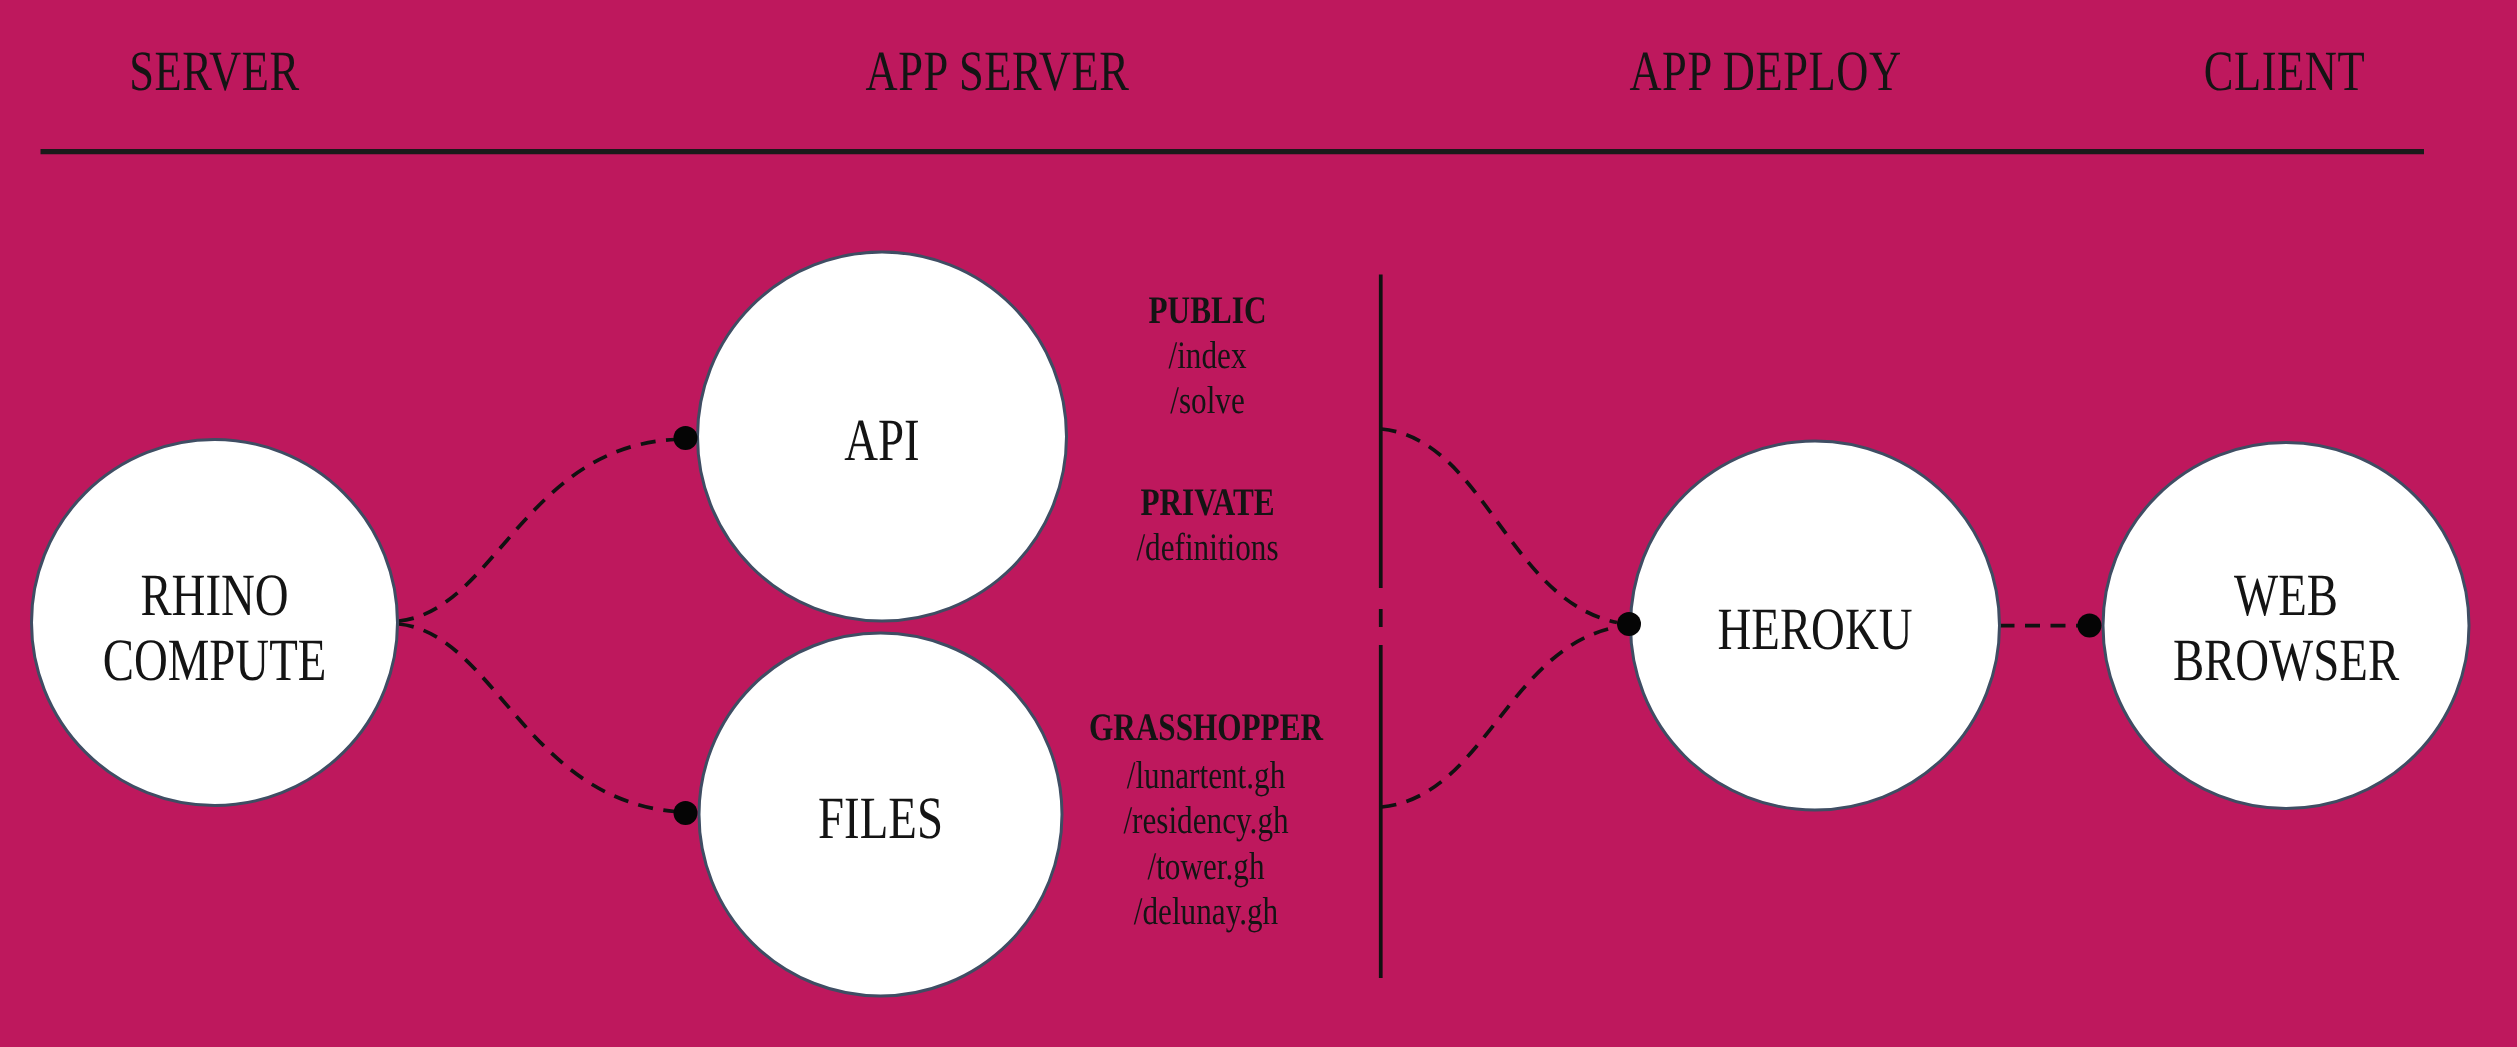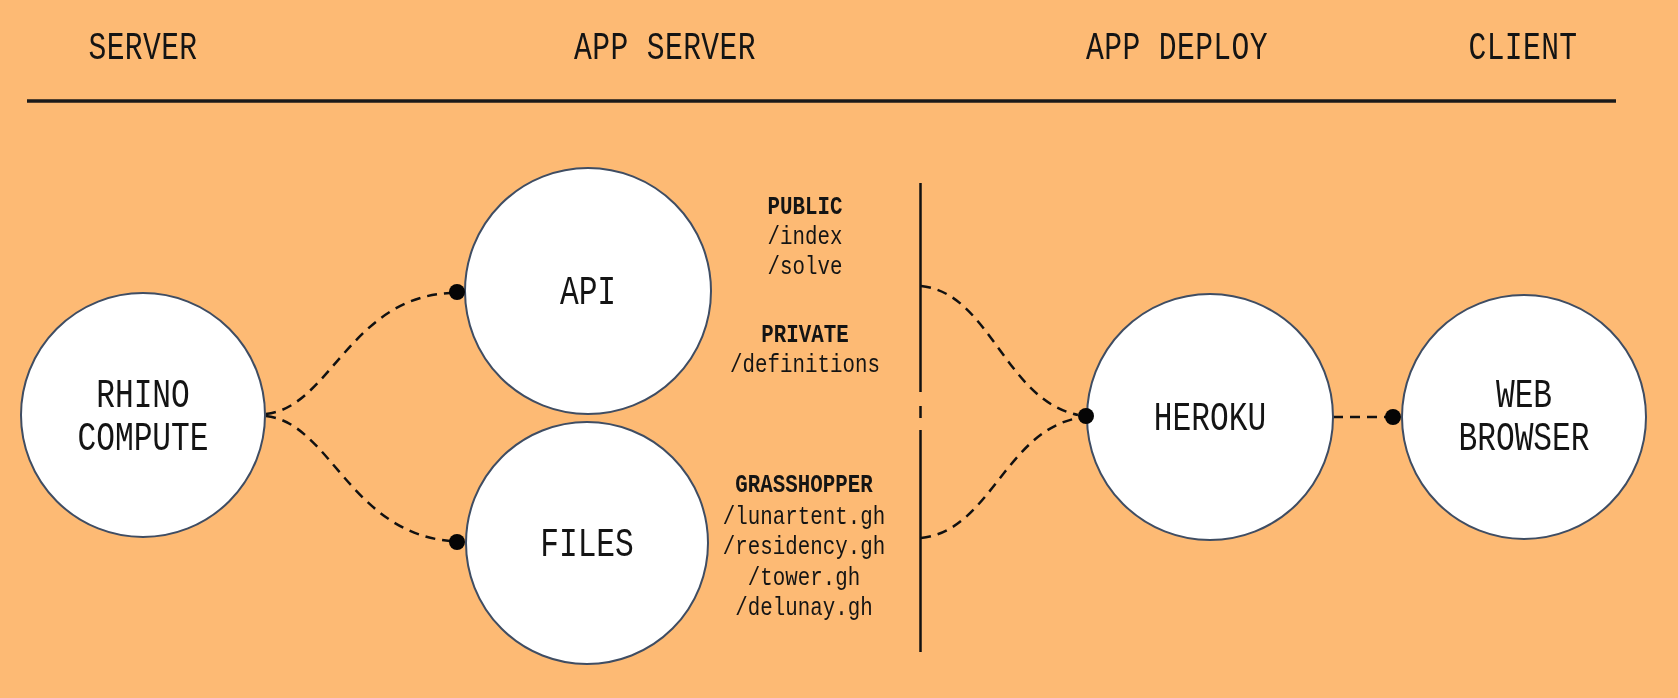--- a/index.html
+++ b/index.html
@@ -1,18 +1,18 @@
 <!DOCTYPE html>
 <html style="--circle-stroke: #3f4d63; --line: #111111; --text: #141414;"><head>
 <meta charset="utf-8">
 <style>
   html,body{margin:0;padding:0;background:#ffffff;}
   .stage{
-    position:relative;width:1678px;height:698px;background:#fdba74;
-    font-family:Liberation Mono, monospace;overflow:hidden;color:var(--text,#141414);
+    position:relative;width:1678px;height:698px;background:#be185d;
+    font-family:Liberation Serif, serif;overflow:hidden;color:var(--text,#141414);
   }
   svg.layer{position:absolute;left:0;top:0;width:1678px;height:698px;}
   .node-circle{fill:#ffffff;stroke:var(--circle-stroke,#3f4d63);stroke-width:2;}
   .connector{fill:none;stroke:var(--line,#111111);stroke-width:2.5;stroke-dasharray:10 7;}
   .divider{stroke:var(--line,#111111);stroke-width:2.5;}
   .rule{stroke:#1a1a1a;stroke-width:3.5;}
   .dot{fill:#050505;}
   .lbl{
     position:absolute;white-space:nowrap;text-align:center;
     transform:translate(-50%,-50%) scaleX(0.78);

